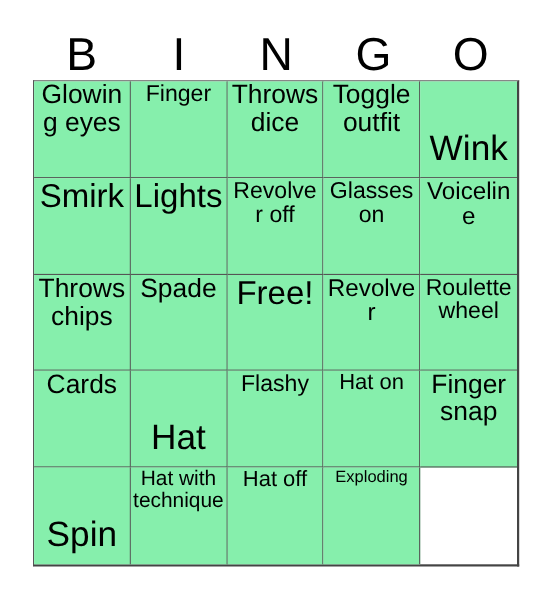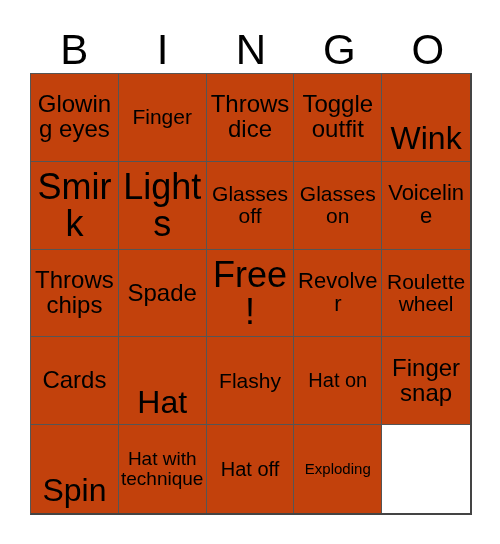--- a/index.html
+++ b/index.html
@@ -60,41 +60,40 @@
     display: grid;
     grid-template-columns: repeat(5, 1fr);
     grid-template-rows: repeat(5, 1fr);
     background: #ffffff;
   }
   .cell {
     box-sizing: border-box;
     border-right: 1px solid #555555;
     border-bottom: 1px solid #555555;
     display: flex;
-    align-items: center;
     justify-content: center;
     text-align: center;
     padding: 1px 2px;
     overflow: hidden;
-    background: #c2410c;
+    background: #86efac;
   }
   .grid .cell:nth-child(5n) { border-right: none; }
   .grid .cell:nth-child(n+21) { border-bottom: none; }
 
   .cell-text {
     display: block;
     width: 100%;
     line-height: 1.04;
     word-wrap: break-word;
     white-space: pre-line;
   }
 
   
   .fs-xxl .cell-text { font-size: 32px; margin-top: 43px; }
-  .fs-xl  .cell-text { font-size: 36px; }
+  .fs-xl  .cell-text { font-size: 30px; }
   .fs-lg  .cell-text { font-size: 20px; }
   .fs-md  .cell-text { font-size: 24px; }
   .fs-sm  .cell-text { font-size: 21px; }
   .fs-xs  .cell-text { font-size: 22px; }
   .fs-xxs .cell-text { font-size: 15px; }
   .fs-tiny .cell-text { font-size: 19px; }
 </style>
 </head>
 <body>
 
@@ -124,21 +123,21 @@
       <div class="cell fs-xxl">
         <span class="cell-text">Wink</span>
       </div>
       <div class="cell fs-xl">
         <span class="cell-text">Smirk</span>
       </div>
       <div class="cell fs-xl">
         <span class="cell-text">Lights</span>
       </div>
       <div class="cell fs-sm">
-        <span class="cell-text">Glasses off</span>
+        <span class="cell-text">Revolver off</span>
       </div>
       <div class="cell fs-sm">
         <span class="cell-text">Glasses on</span>
       </div>
       <div class="cell fs-xs">
         <span class="cell-text">Voiceline</span>
       </div>
       <div class="cell fs-md">
         <span class="cell-text">Throws chips</span>
       </div>

